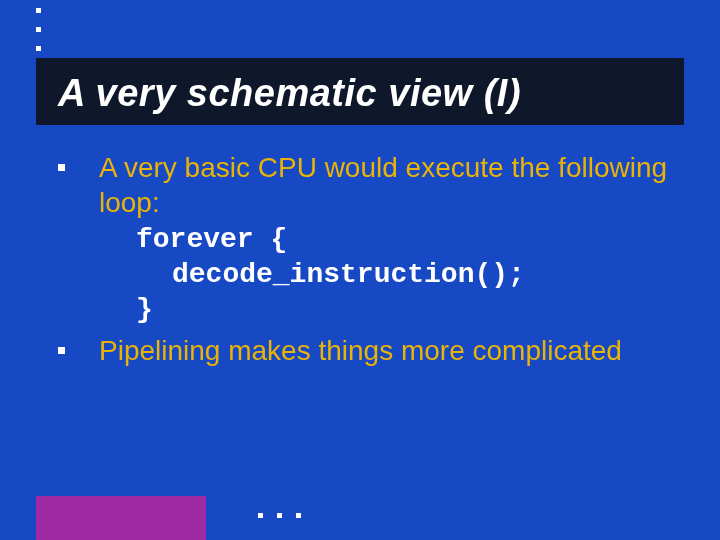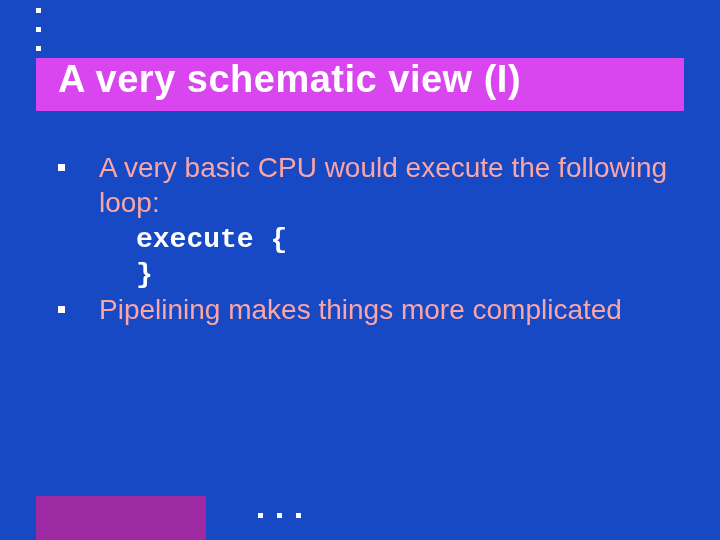--- a/index.html
+++ b/index.html
@@ -19,22 +19,23 @@
     gap: 14px;
   }
   .deco-top .dot {
     width: 5px; height: 5px; background: #ffffff;
   }
   .title-bar {
     position: absolute;
     top: 58px;
     left: 36px;
     right: 36px;
-    background: #d946ef;
-    padding: 0 22px 10px 22px;
+    background: #0f172a;
+    padding: 14px 22px 10px 22px;
+    font-style: italic;
   }
   .title-bar h1 {
     font-size: 38px;
     font-weight: bold;
     color: #ffffff;
     letter-spacing: 0.5px;
   }
   .content {
     position: absolute;
     top: 150px;
@@ -48,32 +49,32 @@
   }
   .bullet-dot {
     width: 7px; height: 7px; background: #ffffff; border-radius: 0;
     margin-top: 14px;
     margin-right: 34px;
     flex-shrink: 0;
   }
   .bullet-text {
     font-size: 28px;
     line-height: 1.25;
-    color: #fca5a5;
+    color: #eab308;
   }
   .code-block {
     margin-left: 78px;
     font-family: "Courier New", Courier, monospace;
     font-size: 28px;
     font-weight: bold;
     line-height: 1.25;
     color: #ffffff;
   }
   .code-block .ind1 { padding-left: 36px; }
-  .second-bullet { }
+  .second-bullet { margin-top: 6px; }
   .deco-bottom {
     position: absolute;
     bottom: 22px;
     left: 258px;
     display: flex;
     gap: 14px;
   }
   .deco-bottom .dot {
     width: 5px; height: 5px; background: #ffffff;
   }
@@ -100,21 +101,22 @@
 </div>
 
 <div class="content">
 
   <div class="bullet-row">
     <div class="bullet-dot"></div>
     <div class="bullet-text">A very basic CPU would execute the following loop:</div>
   </div>
 
   <div class="code-block">
-    <div>execute {</div>
+    <div>forever {</div>
+    <div class="ind1">  decode_instruction();</div>
     <div>}</div>
   </div>
 
   <div class="bullet-row second-bullet">
     <div class="bullet-dot"></div>
     <div class="bullet-text">Pipelining  makes  things more complicated</div>
   </div>
 
 </div>
 

